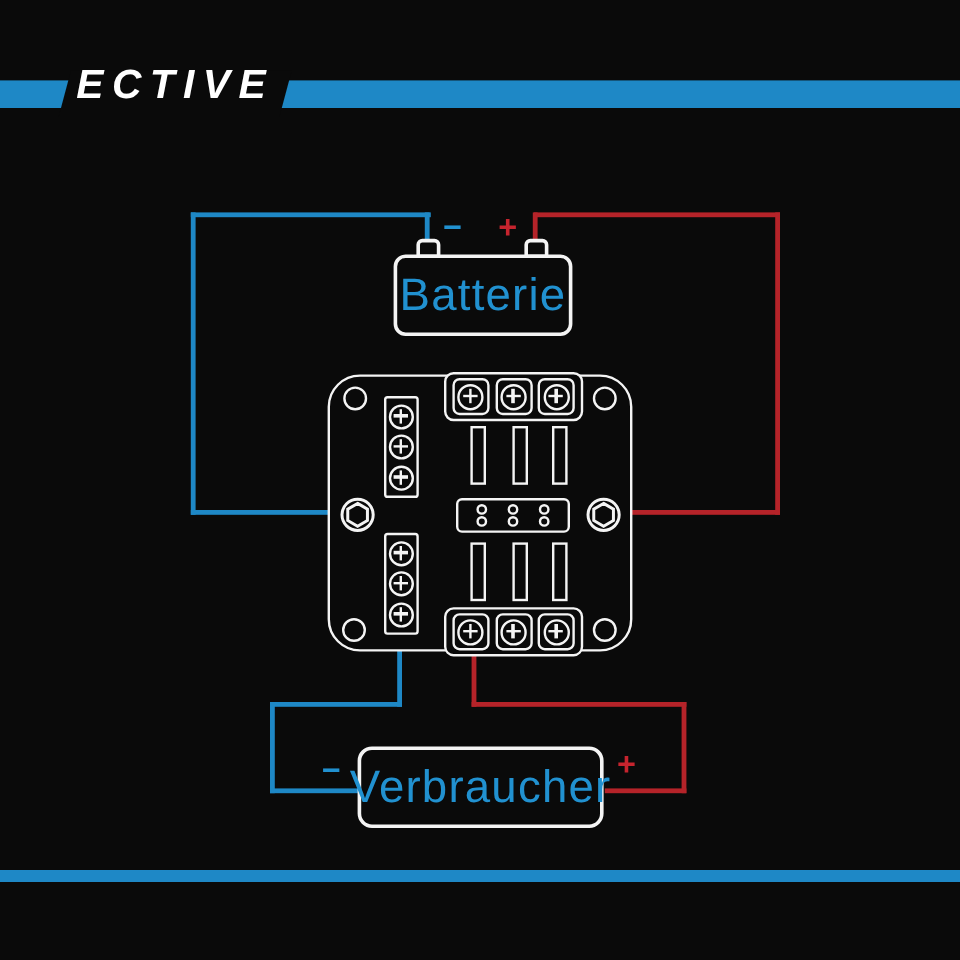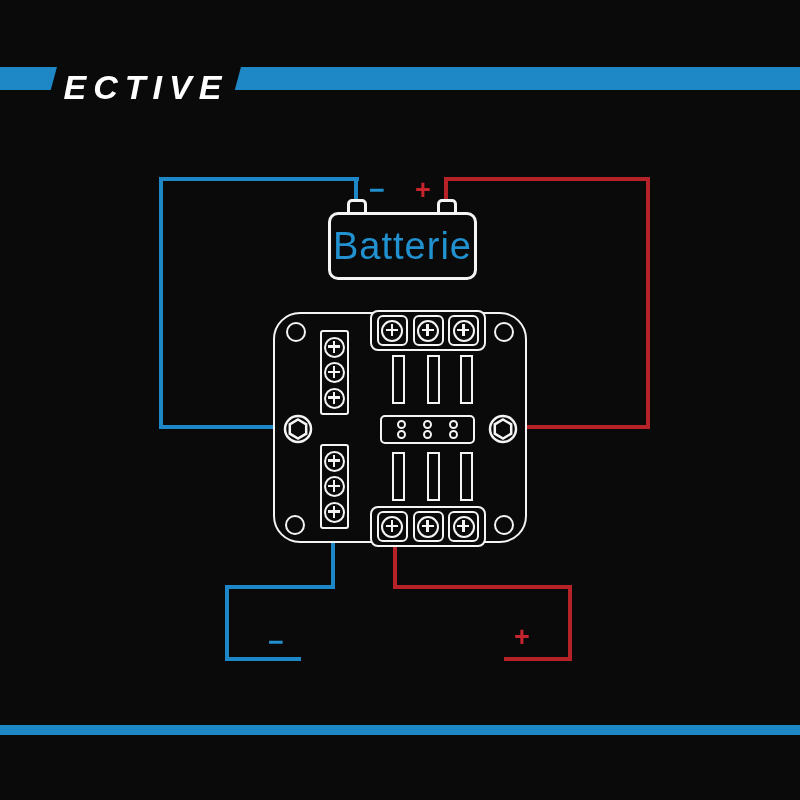--- a/index.html
+++ b/index.html
@@ -9,21 +9,21 @@
   }
   html,body{margin:0;padding:0;background:#000;}
   .stage{position:relative;width:800px;height:800px;background:var(--background);
          font-family:"Liberation Sans",sans-serif;overflow:hidden;}
 
   
   .topbar{position:absolute;left:0;top:67px;width:800px;height:23px;background:var(--brand-blue);}
   .bottombar{position:absolute;left:0;top:725px;width:800px;height:10px;background:var(--brand-blue);}
   .logo-bg{position:absolute;left:54px;top:59px;width:184px;height:38px;background:var(--background);
            transform:skewX(-15deg);}
-  .logo-text{position:absolute;left:54px;top:68px;width:184px;height:38px;line-height:39px;
+  .logo-text{position:absolute;left:54px;top:52px;width:184px;height:38px;line-height:39px;
              text-align:center;color:var(--logo-white);font-weight:700;font-style:italic;
              font-size:34px;letter-spacing:7px;}
 
   
   .ws{position:absolute;z-index:1;}
   .wblue{background:var(--wire-blue);}
   .wred{background:var(--wire-red);}
 
   
   .box{position:absolute;z-index:3;background:var(--background);
@@ -168,16 +168,19 @@
     <svg class="bolt" style="left:6px;top:98px;" width="34" height="34">
       <circle cx="17" cy="17" r="13" fill="#0a0a0a" stroke="#f4f4f4" stroke-width="2.5"></circle>
       <polygon points="17,7.5 25.2,12.3 25.2,21.7 17,26.5 8.8,21.7 8.8,12.3" fill="none" stroke="#f4f4f4" stroke-width="2.5"></polygon>
     </svg>
     <svg class="bolt" style="left:211px;top:98px;" width="34" height="34">
       <circle cx="17" cy="17" r="13" fill="#0a0a0a" stroke="#f4f4f4" stroke-width="2.5"></circle>
       <polygon points="17,7.5 25.2,12.3 25.2,21.7 17,26.5 8.8,21.7 8.8,12.3" fill="none" stroke="#f4f4f4" stroke-width="2.5"></polygon>
     </svg>
   </div>
 
+  <div class="box consumer">
+    <span class="box-label">Verbraucher</span>
+  </div>
   <span class="sign blue" style="left:276px;top:642px;">−</span>
   <span class="sign red" style="left:522px;top:637px;">+</span>
 
 </div>
 
 </body></html>

